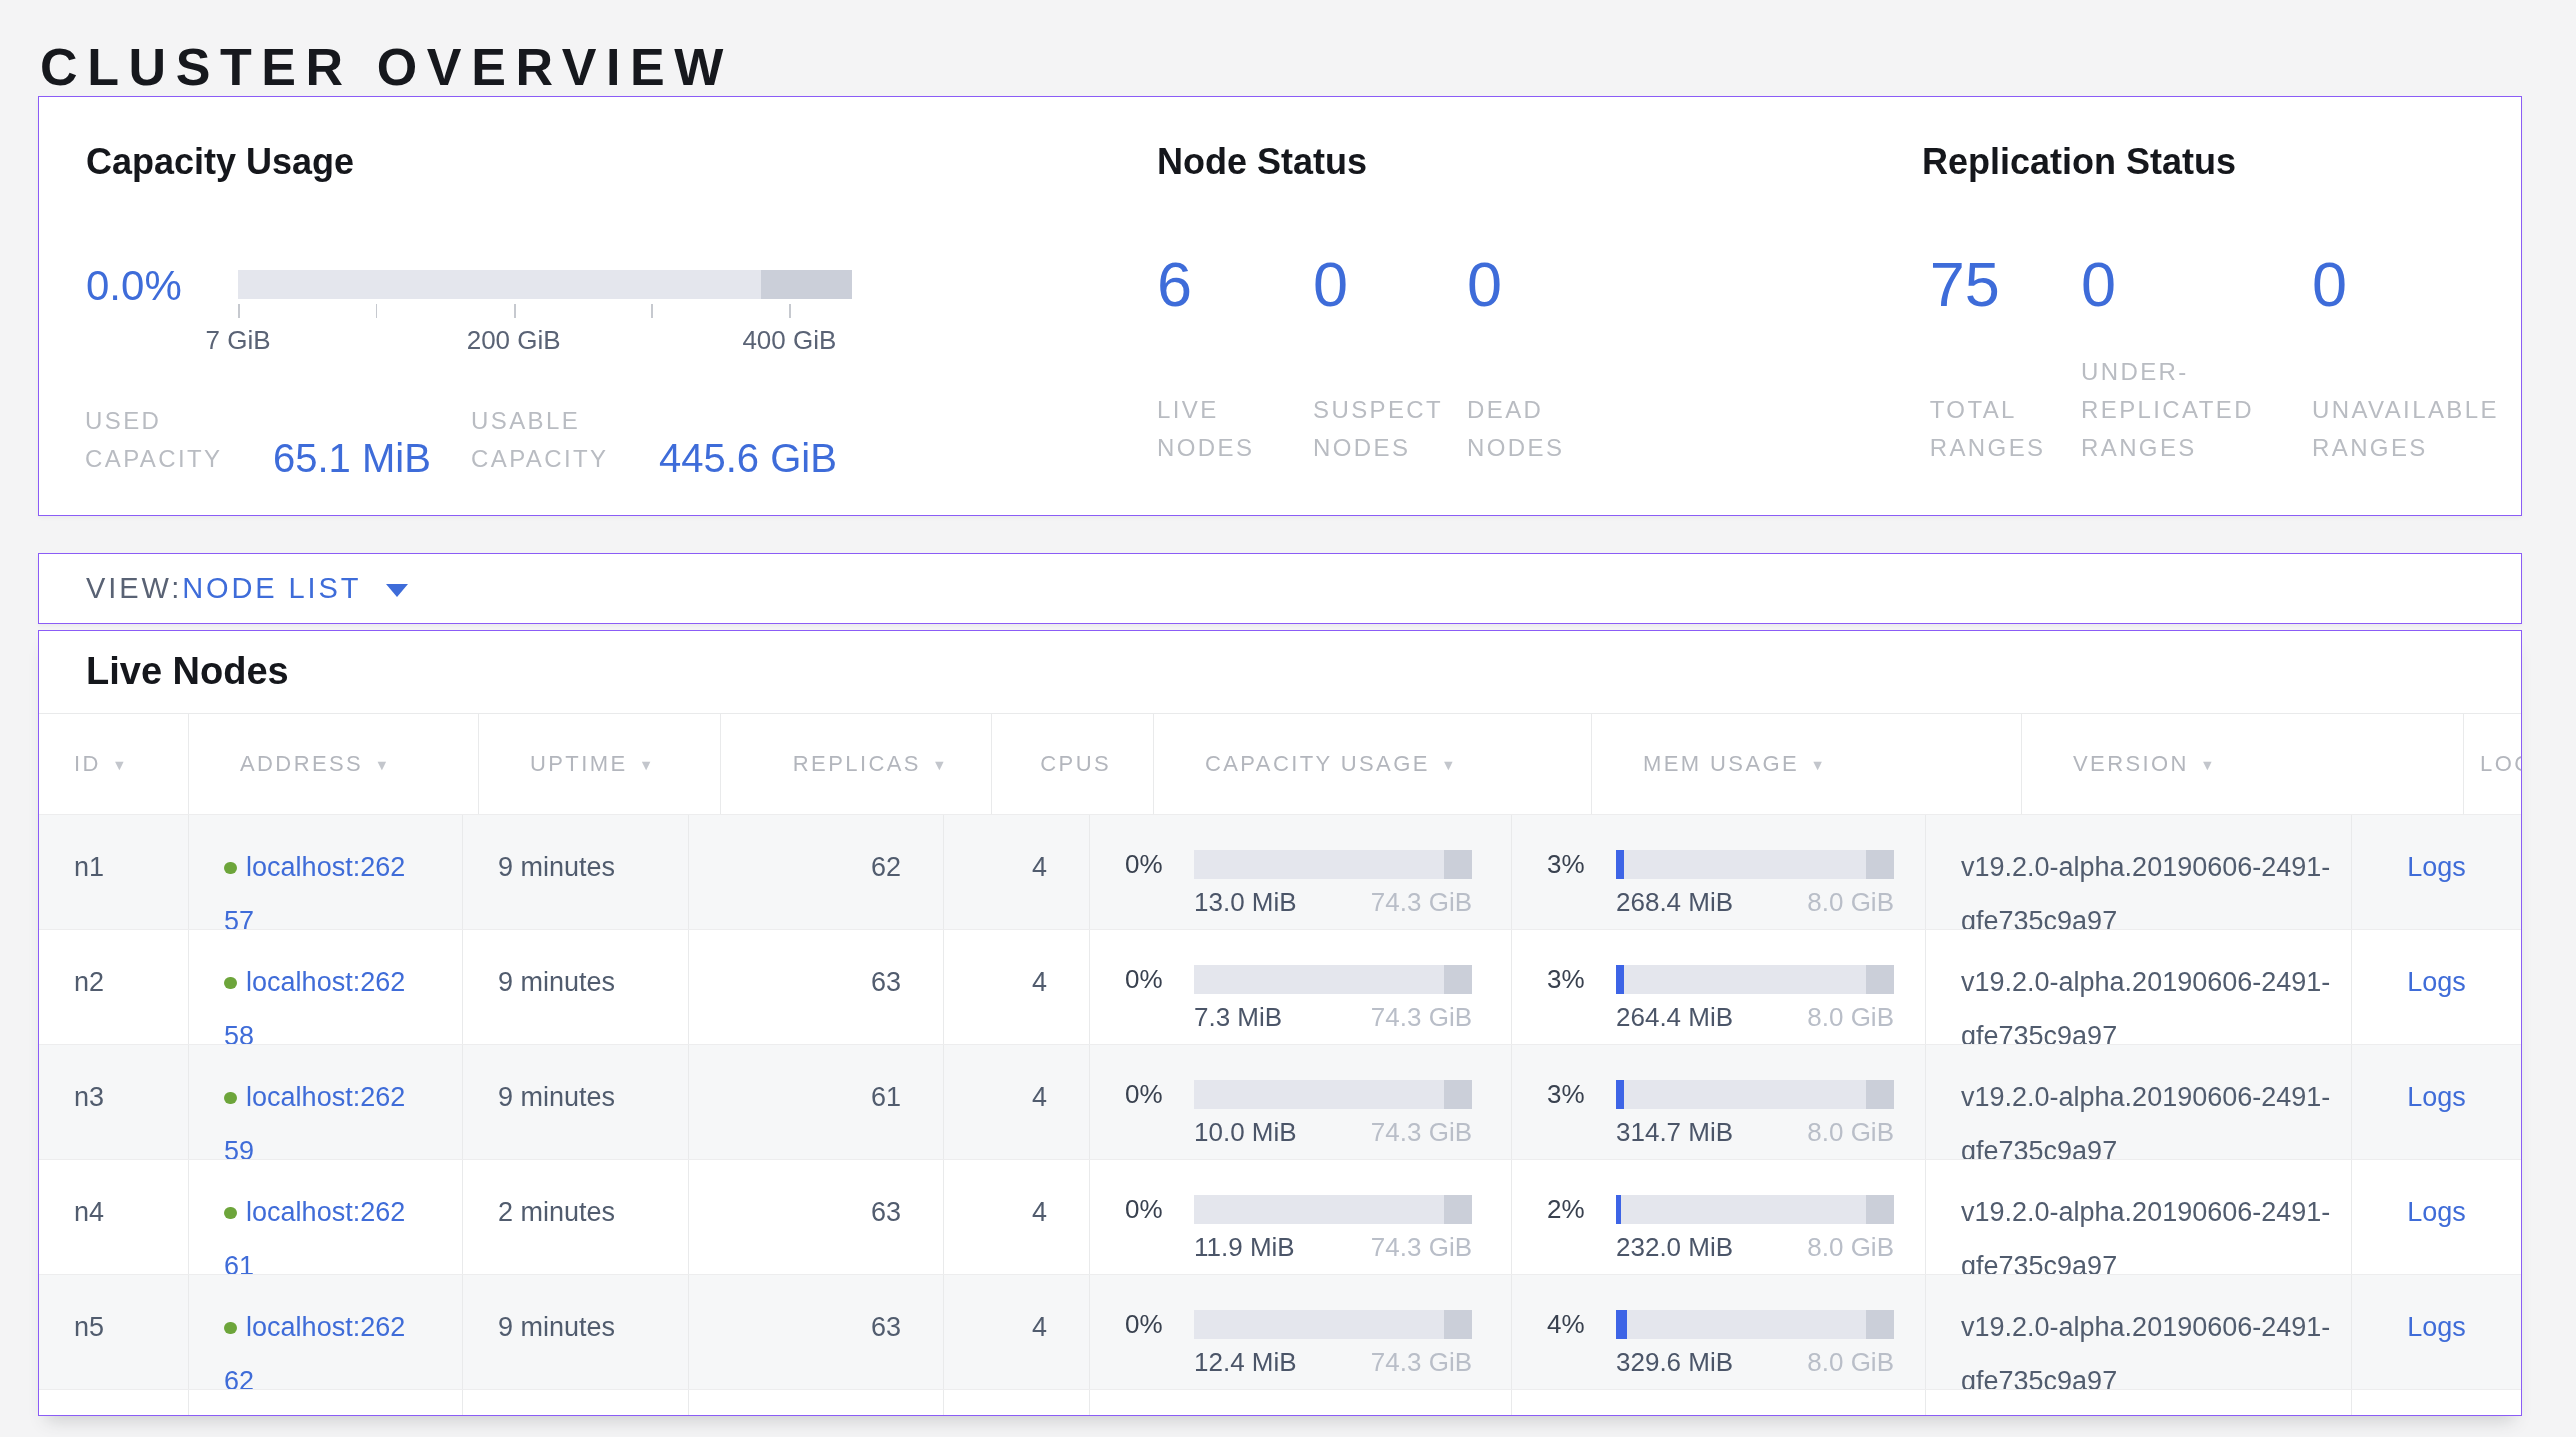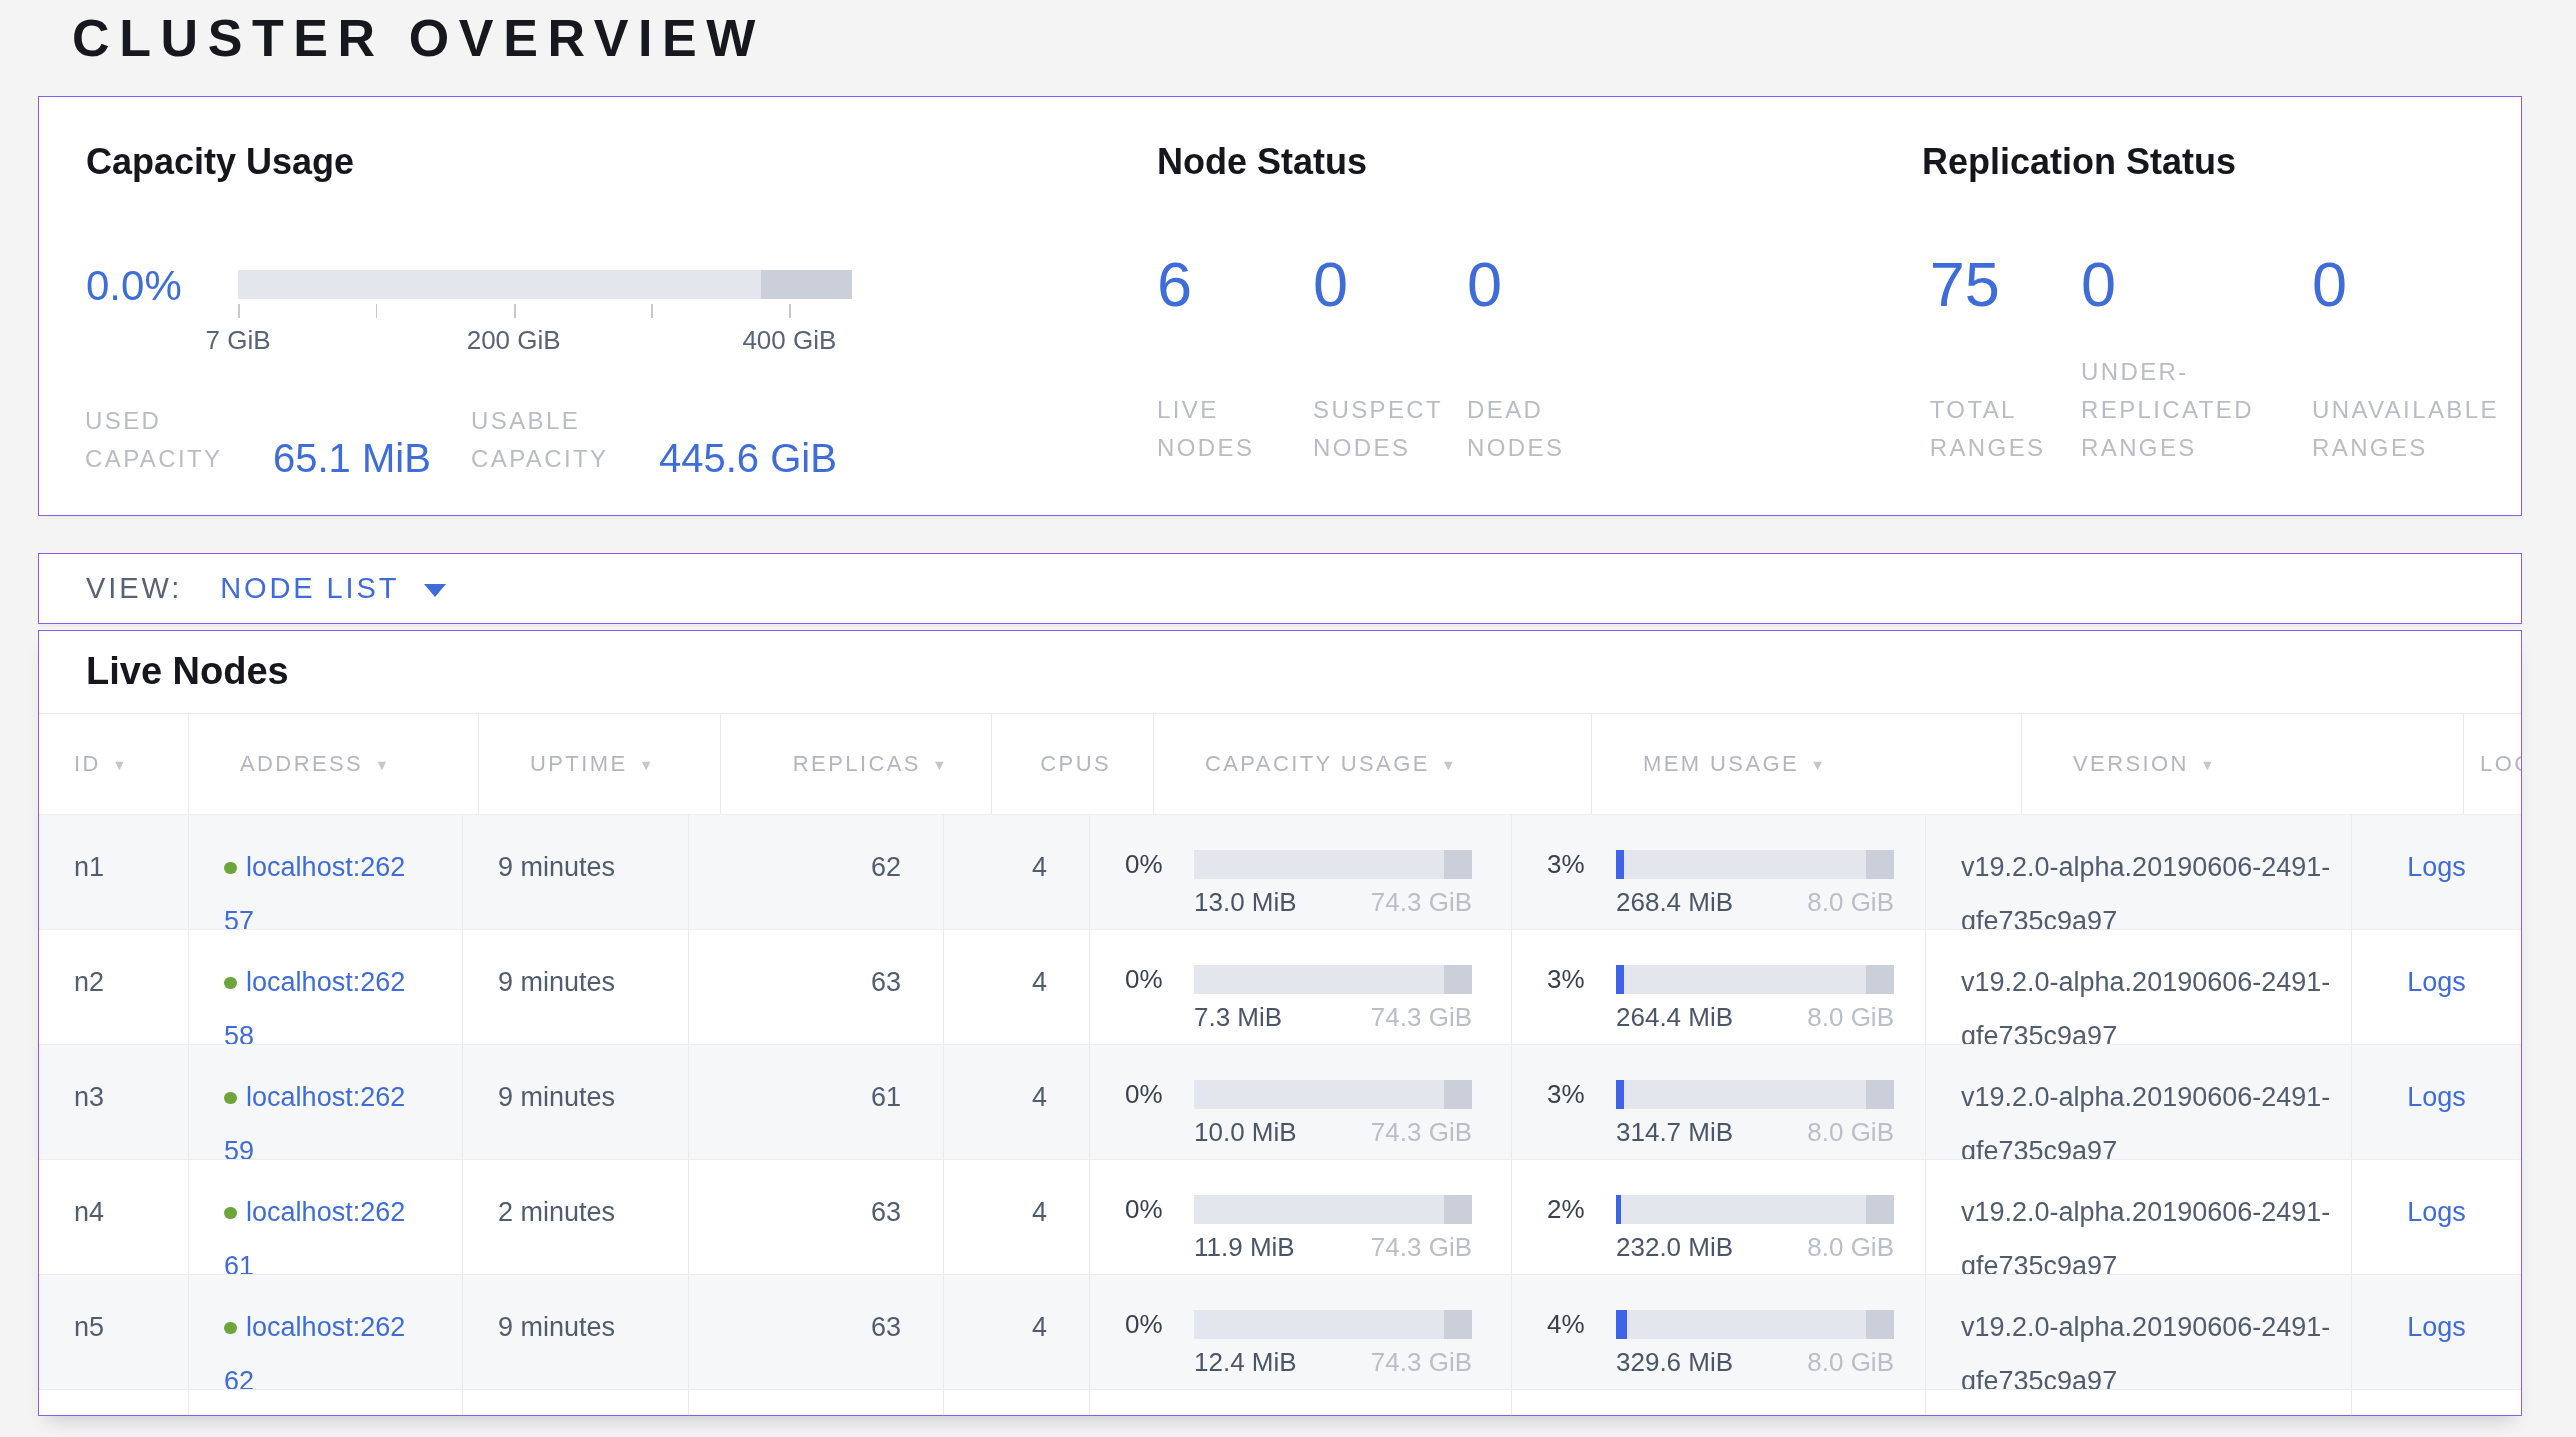--- a/index.html
+++ b/index.html
@@ -5,24 +5,23 @@
   * { margin:0; padding:0; box-sizing:border-box; }
   html,body { width:2576px; height:1438px; }
   body {
     position:relative;
     background:#f4f4f5;
     font-family:"Liberation Sans", sans-serif;
     color:#4b5568;
     overflow:hidden;
   }
   .page-title {
-    position:absolute; left:40px; top:8px;
+    position:absolute; left:40px; top:37px;
     font-size:52px; font-weight:700; letter-spacing:9.6px;
     color:#16181d;
-    margin-left:32px;
   }
   .card {
     position:absolute; background:#ffffff;
     border:1px solid #8b5cf6;
     box-shadow:0 1.9px 3.8px rgba(0,0,0,0.04);
   }
   
   #card-overview { left:38px; top:96px; width:2484px; height:420px; }
   .panel-title { position:absolute; top:44px; font-size:36px; font-weight:700; color:#15171c; }
   
@@ -65,21 +64,21 @@
   #panel-nodes .stat-lbl { width:149px; }
   #panel-repl .stat-block:nth-child(2) { left:7.7px; }
   #panel-repl .stat-block:nth-child(3) { left:159px; }
   #panel-repl .stat-block:nth-child(4) { left:390px; }
   #panel-repl .stat-block:nth-child(2) .stat-lbl { width:153px; }
   #panel-repl .stat-block:nth-child(3) .stat-lbl { width:216px; }
   #panel-repl .stat-block:nth-child(4) .stat-lbl { width:235px; }
   
   #card-view { left:38px; top:553px; width:2484px; height:71px; display:flex; align-items:center; }
   #view-label { margin-left:47px; font-size:29px; letter-spacing:2.9px; color:#596274; }
-  #view-value { margin-left:38px; font-size:29px; letter-spacing:2.9px; color:#3e6cd9; cursor:pointer; }
+  #view-value { font-size:29px; letter-spacing:2.9px; color:#3e6cd9; cursor:pointer; }
   #view-caret {
     margin-left:25px; width:0; height:0;
     border-left:11.5px solid transparent; border-right:11.5px solid transparent;
     border-top:13.4px solid #3e6cd9; transform:translateY(1.9px); cursor:pointer;
   }
   
   #card-table { left:38px; top:630px; width:2484px; height:786px; overflow:hidden;
     box-shadow:0 11.5px 17px -7.7px rgba(60,64,70,0.22); }
   #live-nodes-title { padding:19px 0 0 47px; font-size:38px; font-weight:700; color:#15171c; }
   .grid-row {

